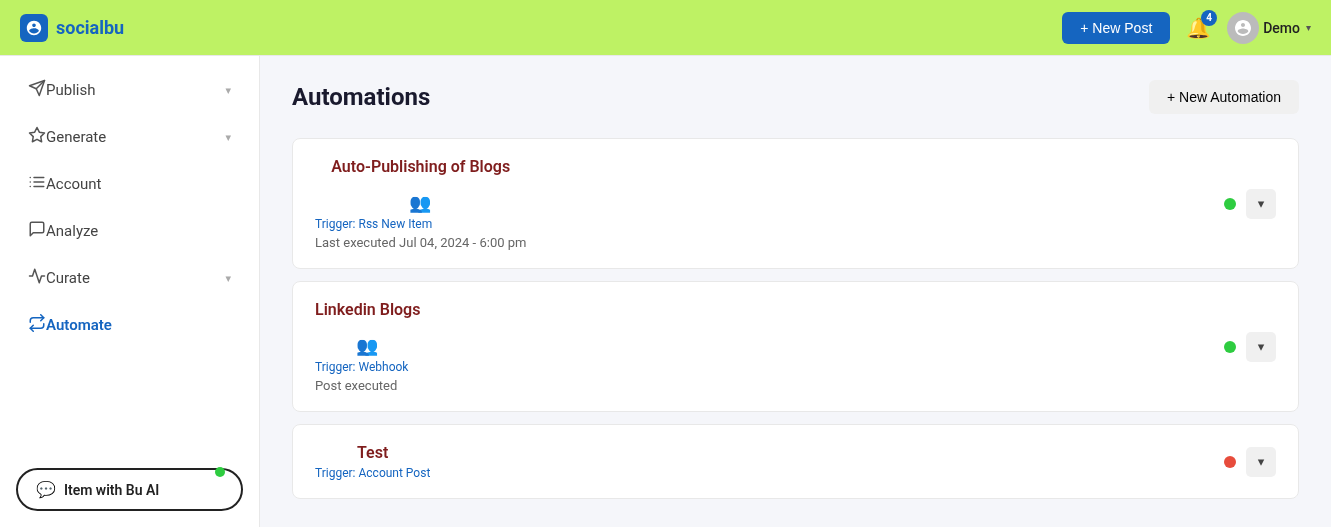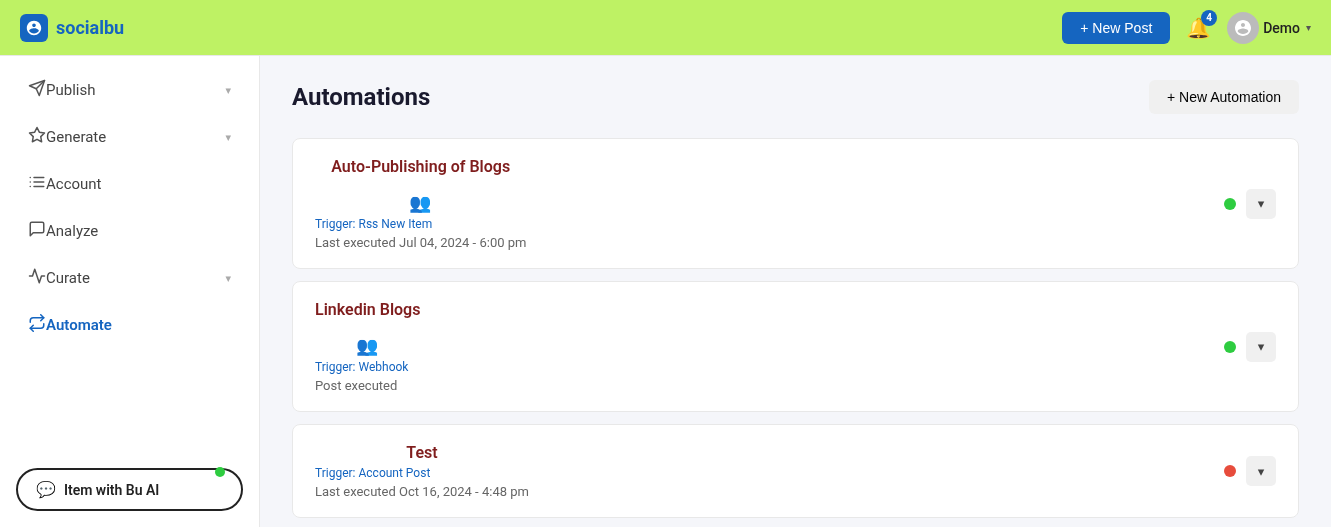--- a/index.html
+++ b/index.html
@@ -254,21 +254,20 @@
         <button class="expand-btn">▾</button>
       </div>
     </div>
 
     <div class="automation-card">
       <div class="card-left">
         <div class="card-title">
           <span>Test</span>
         </div>
         <div class="card-trigger">Trigger: Account Post</div>
-        <div class="card-executed">Last executed Oct 16, 2024 - 4:48 pm</div>
       </div>
       <div class="card-right">
         <span class="status-dot red"></span>
         <button class="expand-btn">▾</button>
       </div>
     </div>
 
   </main>
 </div>
 

